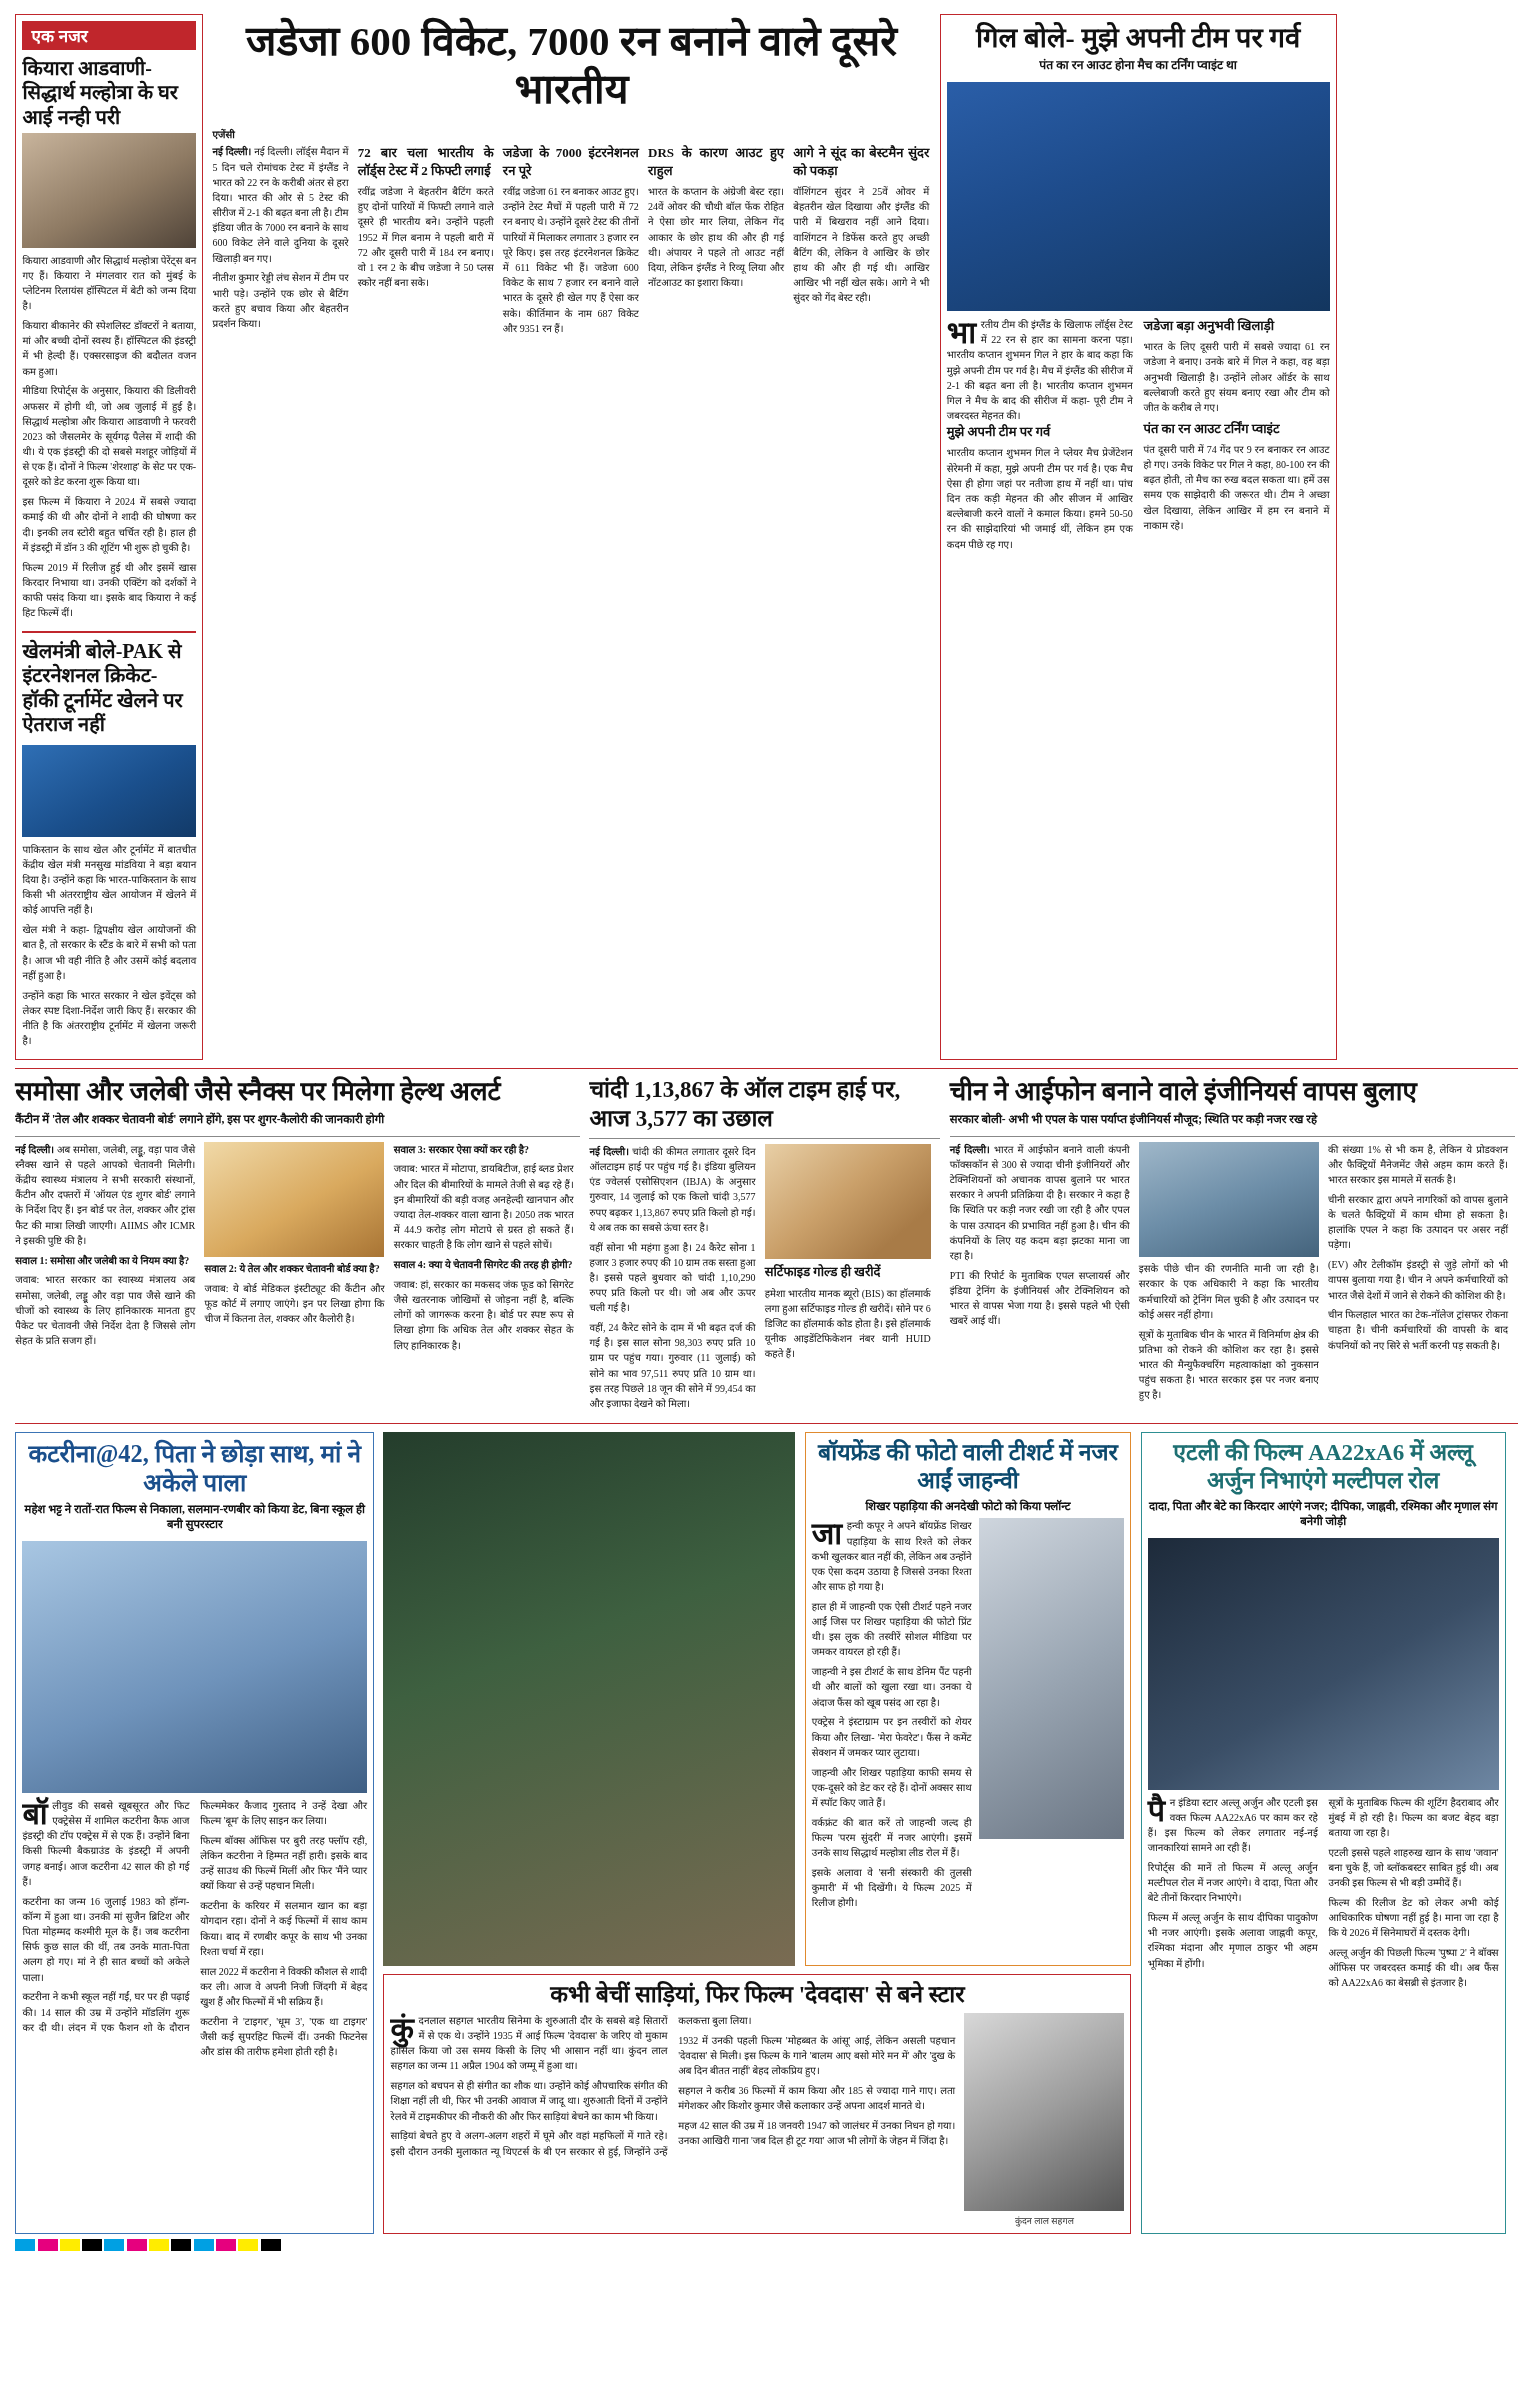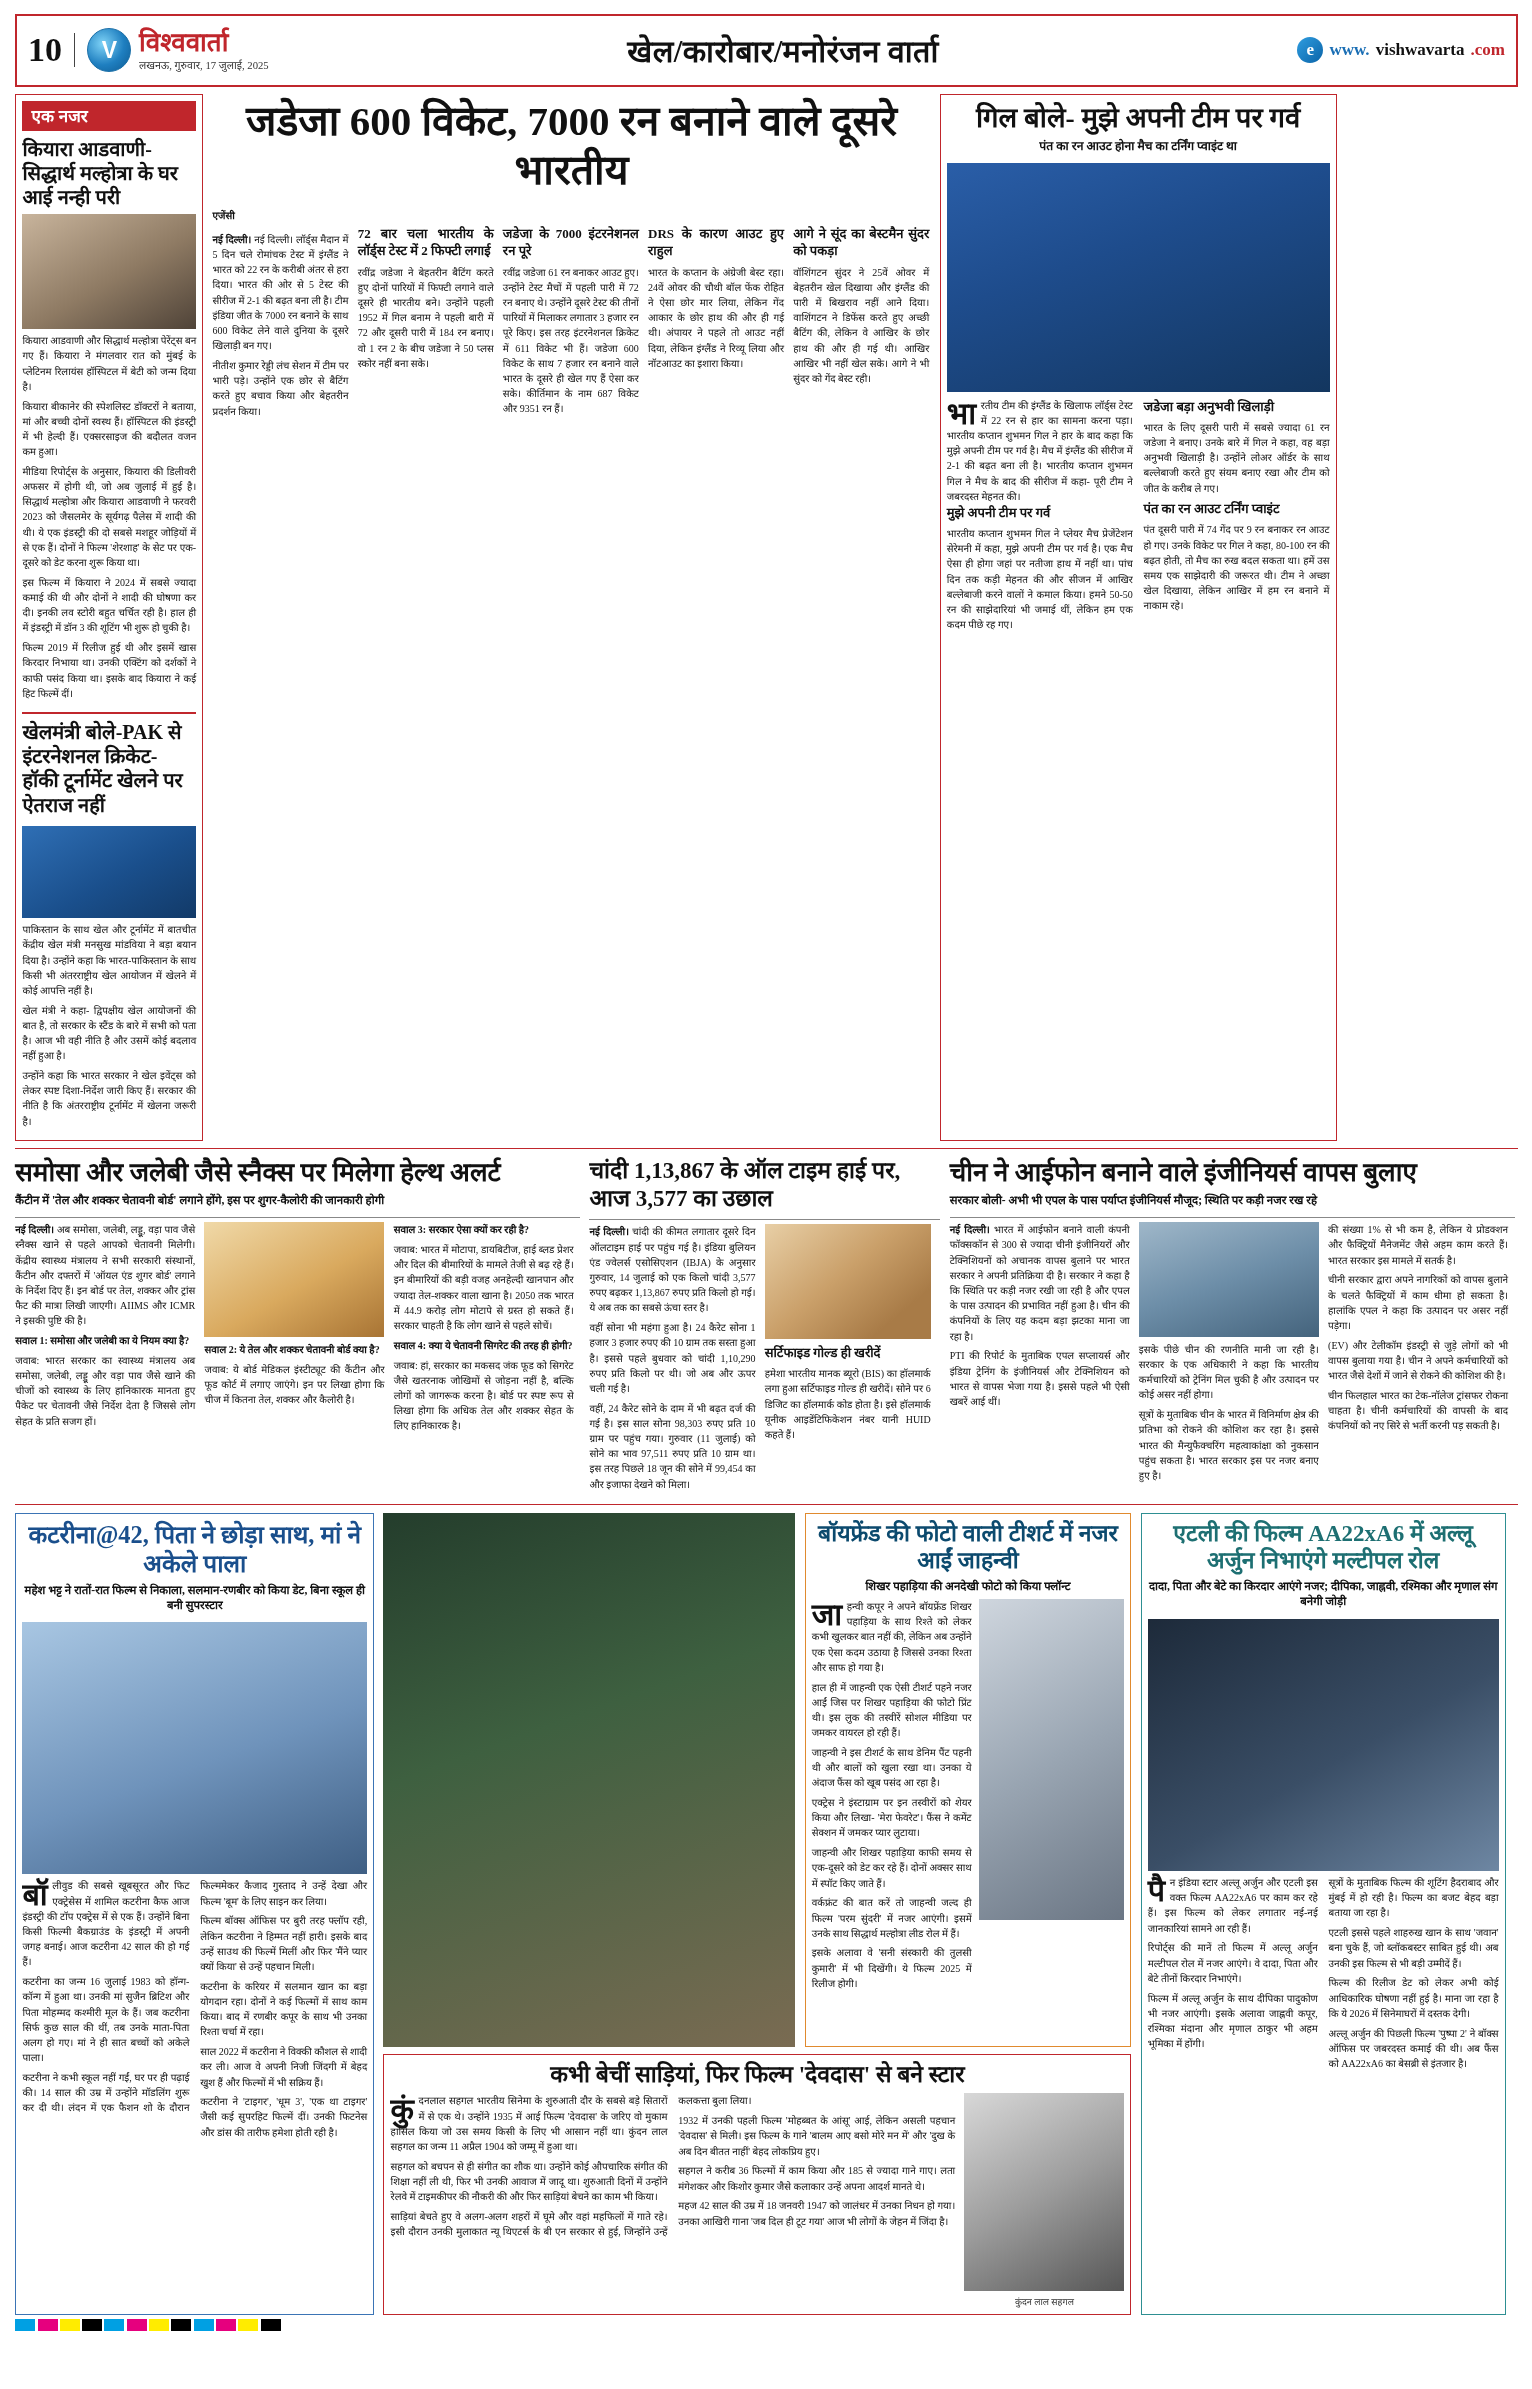--- a/index.html
+++ b/index.html
@@ -161,37 +161,20 @@
   .teal-box { border:1.5px solid #2e8f92; padding:6.1px; }
 
   .cmyk { display:flex; gap:2.3px; margin-top:4.6px; }
   .cmyk span { display:block; width:20px; height:12.2px; }
 </style>
 </head>
 <body>
 
 <div class="page">
 
-  <div class="masthead">
-    <div class="page-num">10</div>
-    <div class="logo-wrap">
-      <div class="logo-mark">V</div>
-      <div class="logo-text">
-        <div class="logo-title">विश्ववार्ता</div>
-        <div class="logo-sub">लखनऊ,  गुरुवार, 17 जुलाई, 2025</div>
-      </div>
-    </div>
-    <div class="masthead-center">खेल/कारोबार/मनोरंजन वार्ता</div>
-    <div class="masthead-right">
-      <div class="e-icon">e</div>
-      <span class="url-www">www.</span>
-        <span class="url-dom">vishwavarta</span>
-        <span class="url-com">.com</span>
-    </div>
-  </div>
 
   <div class="row">
 
     <div class="leftcol col">
       <div class="ek-title">एक नजर</div>
 
       <h3 class="head" style="margin-top:6.1px;">कियारा आडवाणी- सिद्धार्थ मल्होत्रा के घर आई नन्ही परी</h3>
 
       <div class="imgph people-photo" style="height:115px;margin-bottom:4.6px;"></div>
 
@@ -216,21 +199,21 @@
       </div>
     </div>
 
     <div class="midcol col">
       <h1 class="head">जडेजा 600 विकेट, 7000 रन बनाने वाले दूसरे भारतीय</h1>
 
 
       <div style="margin-top:6.1px;font-size:10px;font-weight:bold;">एजेंसी</div>
 
       <div class="row" style="gap:9.2px;margin-top:3.1px;">
-        <div class="bt" style="width:136px;margin-top:7px;">
+        <div class="bt" style="width:136px;">
           <p><span class="lead">नई दिल्ली।</span> <span>नई दिल्ली। लॉर्ड्स मैदान में 5 दिन चले रोमांचक टेस्ट में इंग्लैंड ने भारत को 22 रन के करीबी अंतर से हरा दिया। भारत की ओर से 5 टेस्ट की सीरीज में 2-1 की बढ़त बना ली है। टीम इंडिया जीत के 7000 रन बनाने के साथ 600 विकेट लेने वाले दुनिया के दूसरे खिलाड़ी बन गए।</span></p>
           <p>नीतीश कुमार रेड्डी लंच सेशन में टीम पर भारी पड़े। उन्होंने एक छोर से बैटिंग करते हुए बचाव किया और बेहतरीन प्रदर्शन किया।</p>
         </div>
         <div class="bt" style="width:136px;">
           <p class="subhead">72 बार चला भारतीय के लॉर्ड्स टेस्ट में 2 फिफ्टी लगाई</p>
           <p>रवींद्र जडेजा ने बेहतरीन बैटिंग करते हुए दोनों पारियों में फिफ्टी लगाने वाले दूसरे ही भारतीय बने। उन्होंने पहली 1952 में गिल बनाम ने पहली बारी में 72 और दूसरी पारी में 184 रन बनाए। वो 1 रन 2 के बीच जडेजा ने 50 प्लस स्कोर नहीं बना सके।</p>
         </div>
         <div class="bt" style="width:136px;">
           <p class="subhead">जडेजा के 7000 इंटरनेशनल रन पूरे</p>
           <p>रवींद्र जडेजा 61 रन बनाकर आउट हुए। उन्होंने टेस्ट मैचों में पहली पारी में 72 रन बनाए थे। उन्होंने दूसरे टेस्ट की तीनों पारियों में मिलाकर लगातार 3 हजार रन पूरे किए। इस तरह इंटरनेशनल क्रिकेट में 611 विकेट भी हैं। जडेजा 600 विकेट के साथ 7 हजार रन बनाने वाले भारत के दूसरे ही खेल गए हैं ऐसा कर सके। कीर्तिमान के नाम 687 विकेट और 9351 रन हैं।</p>

